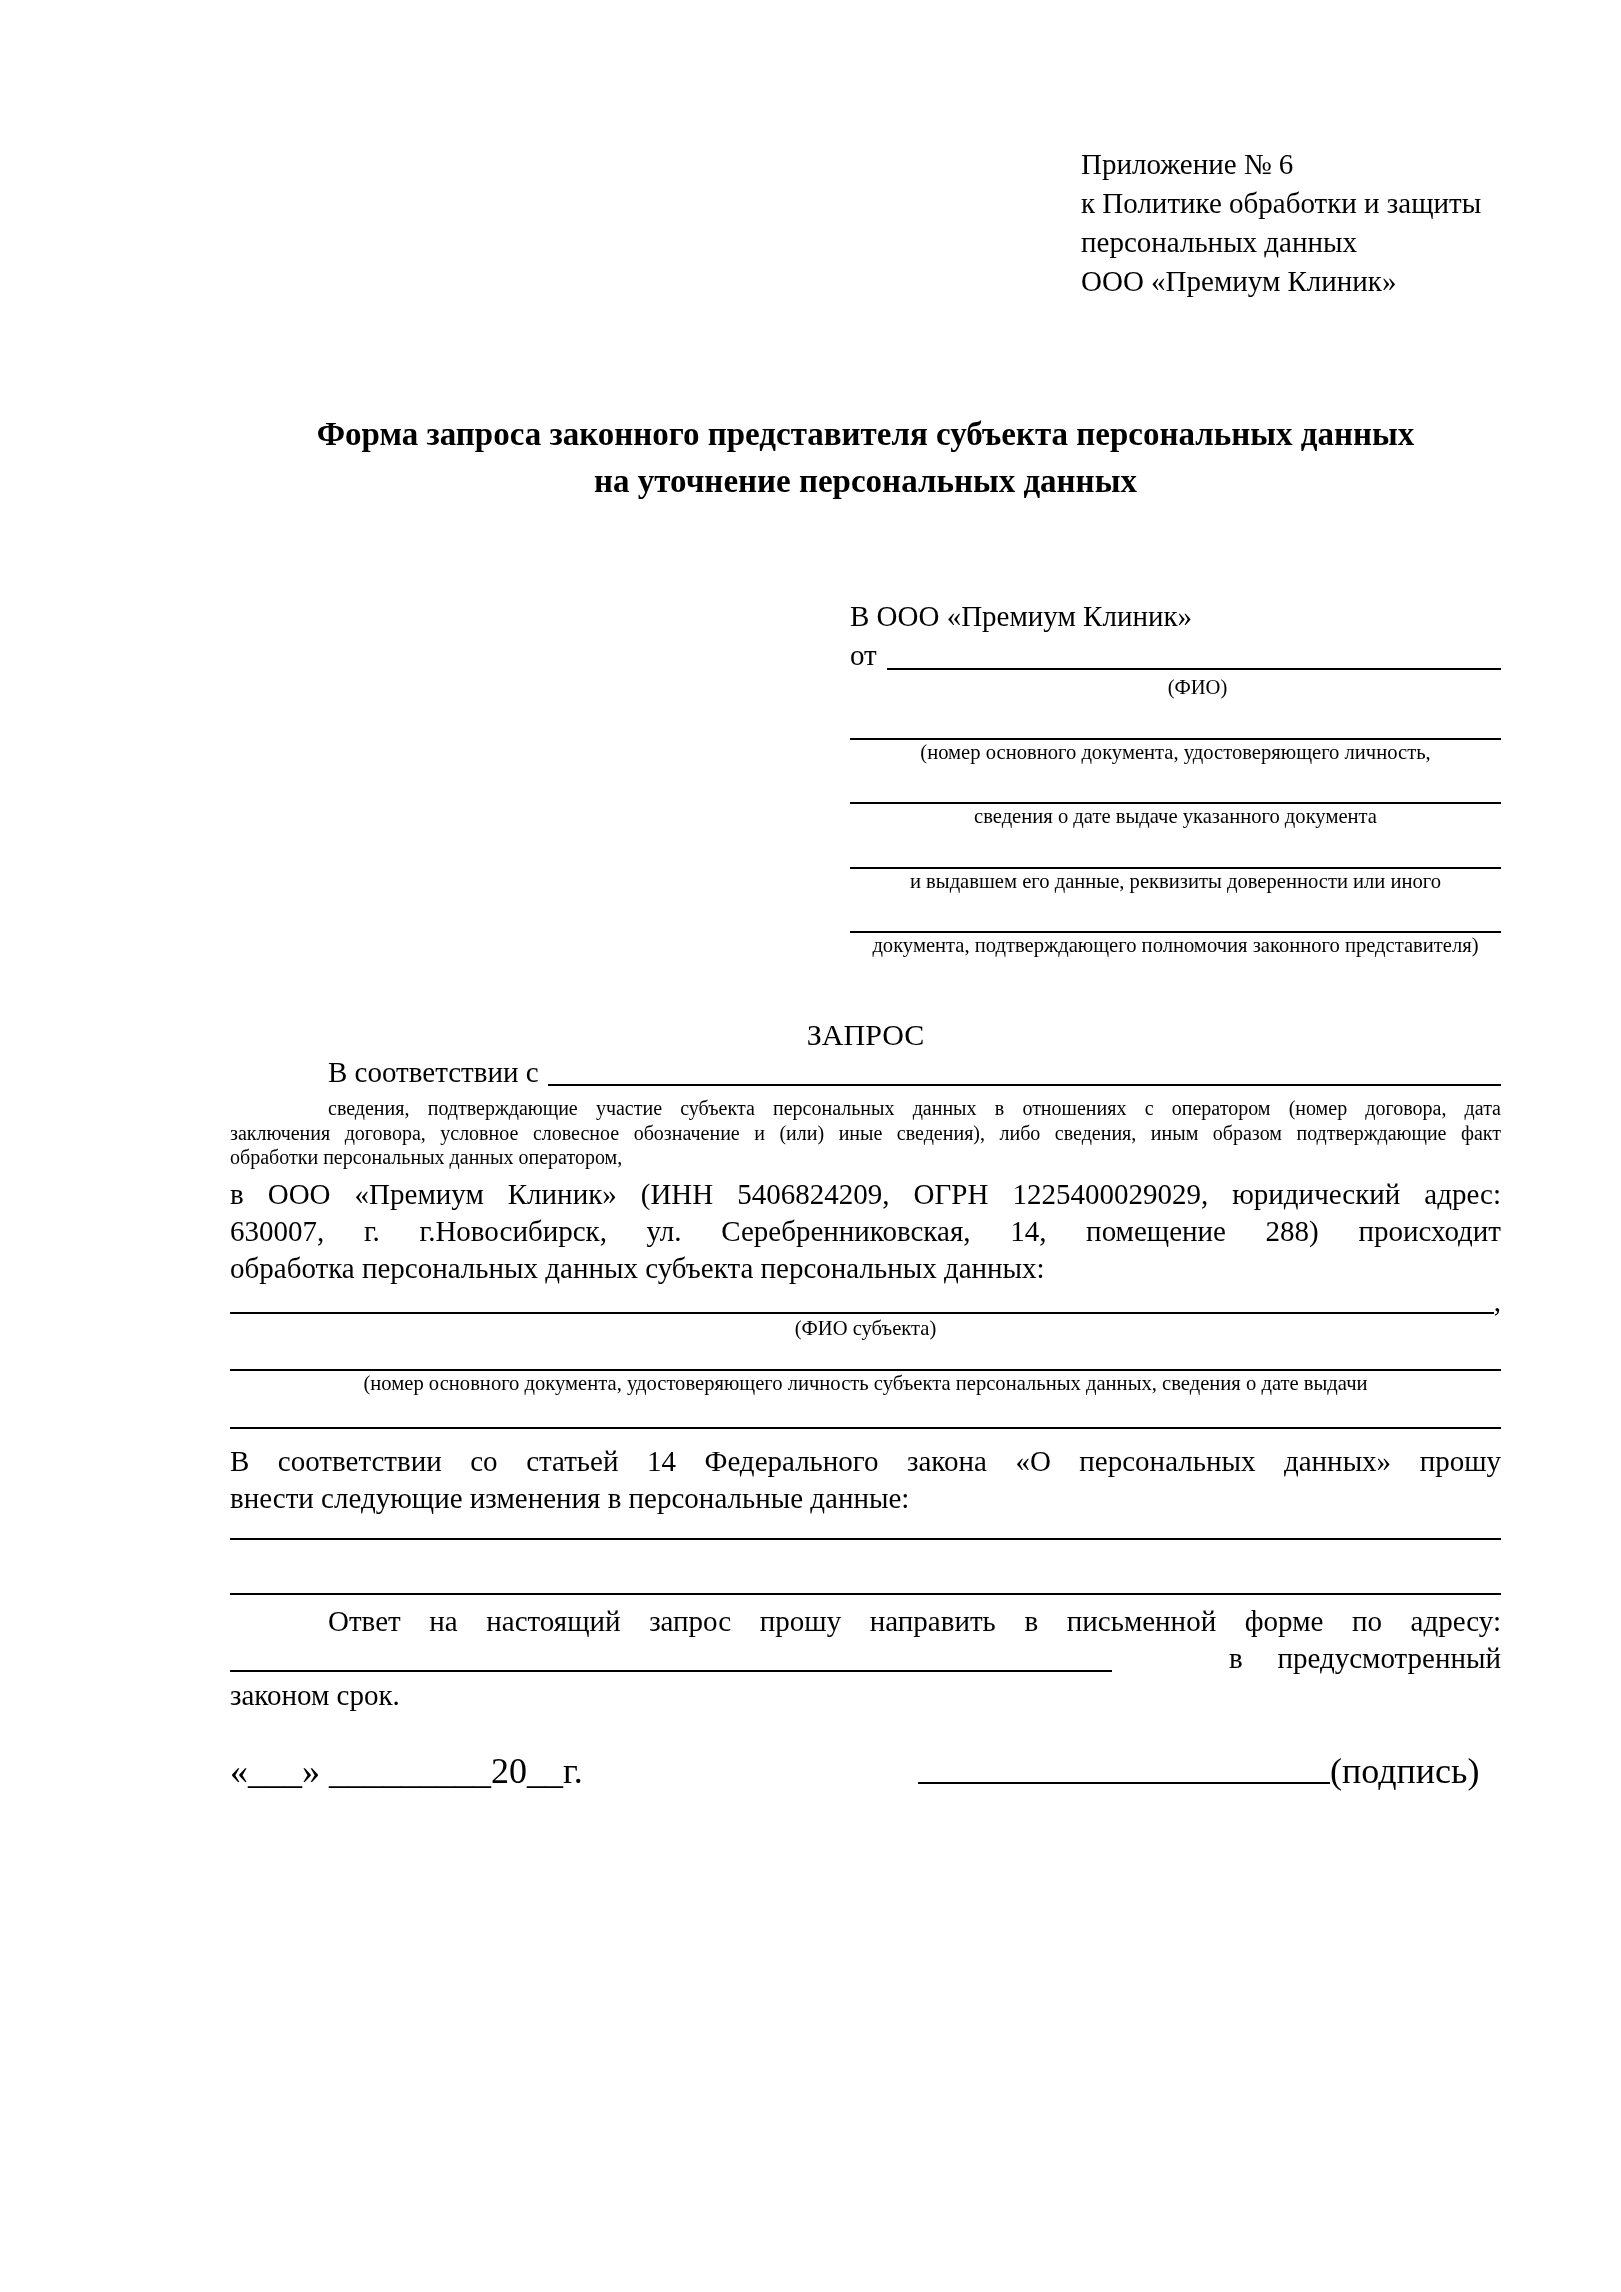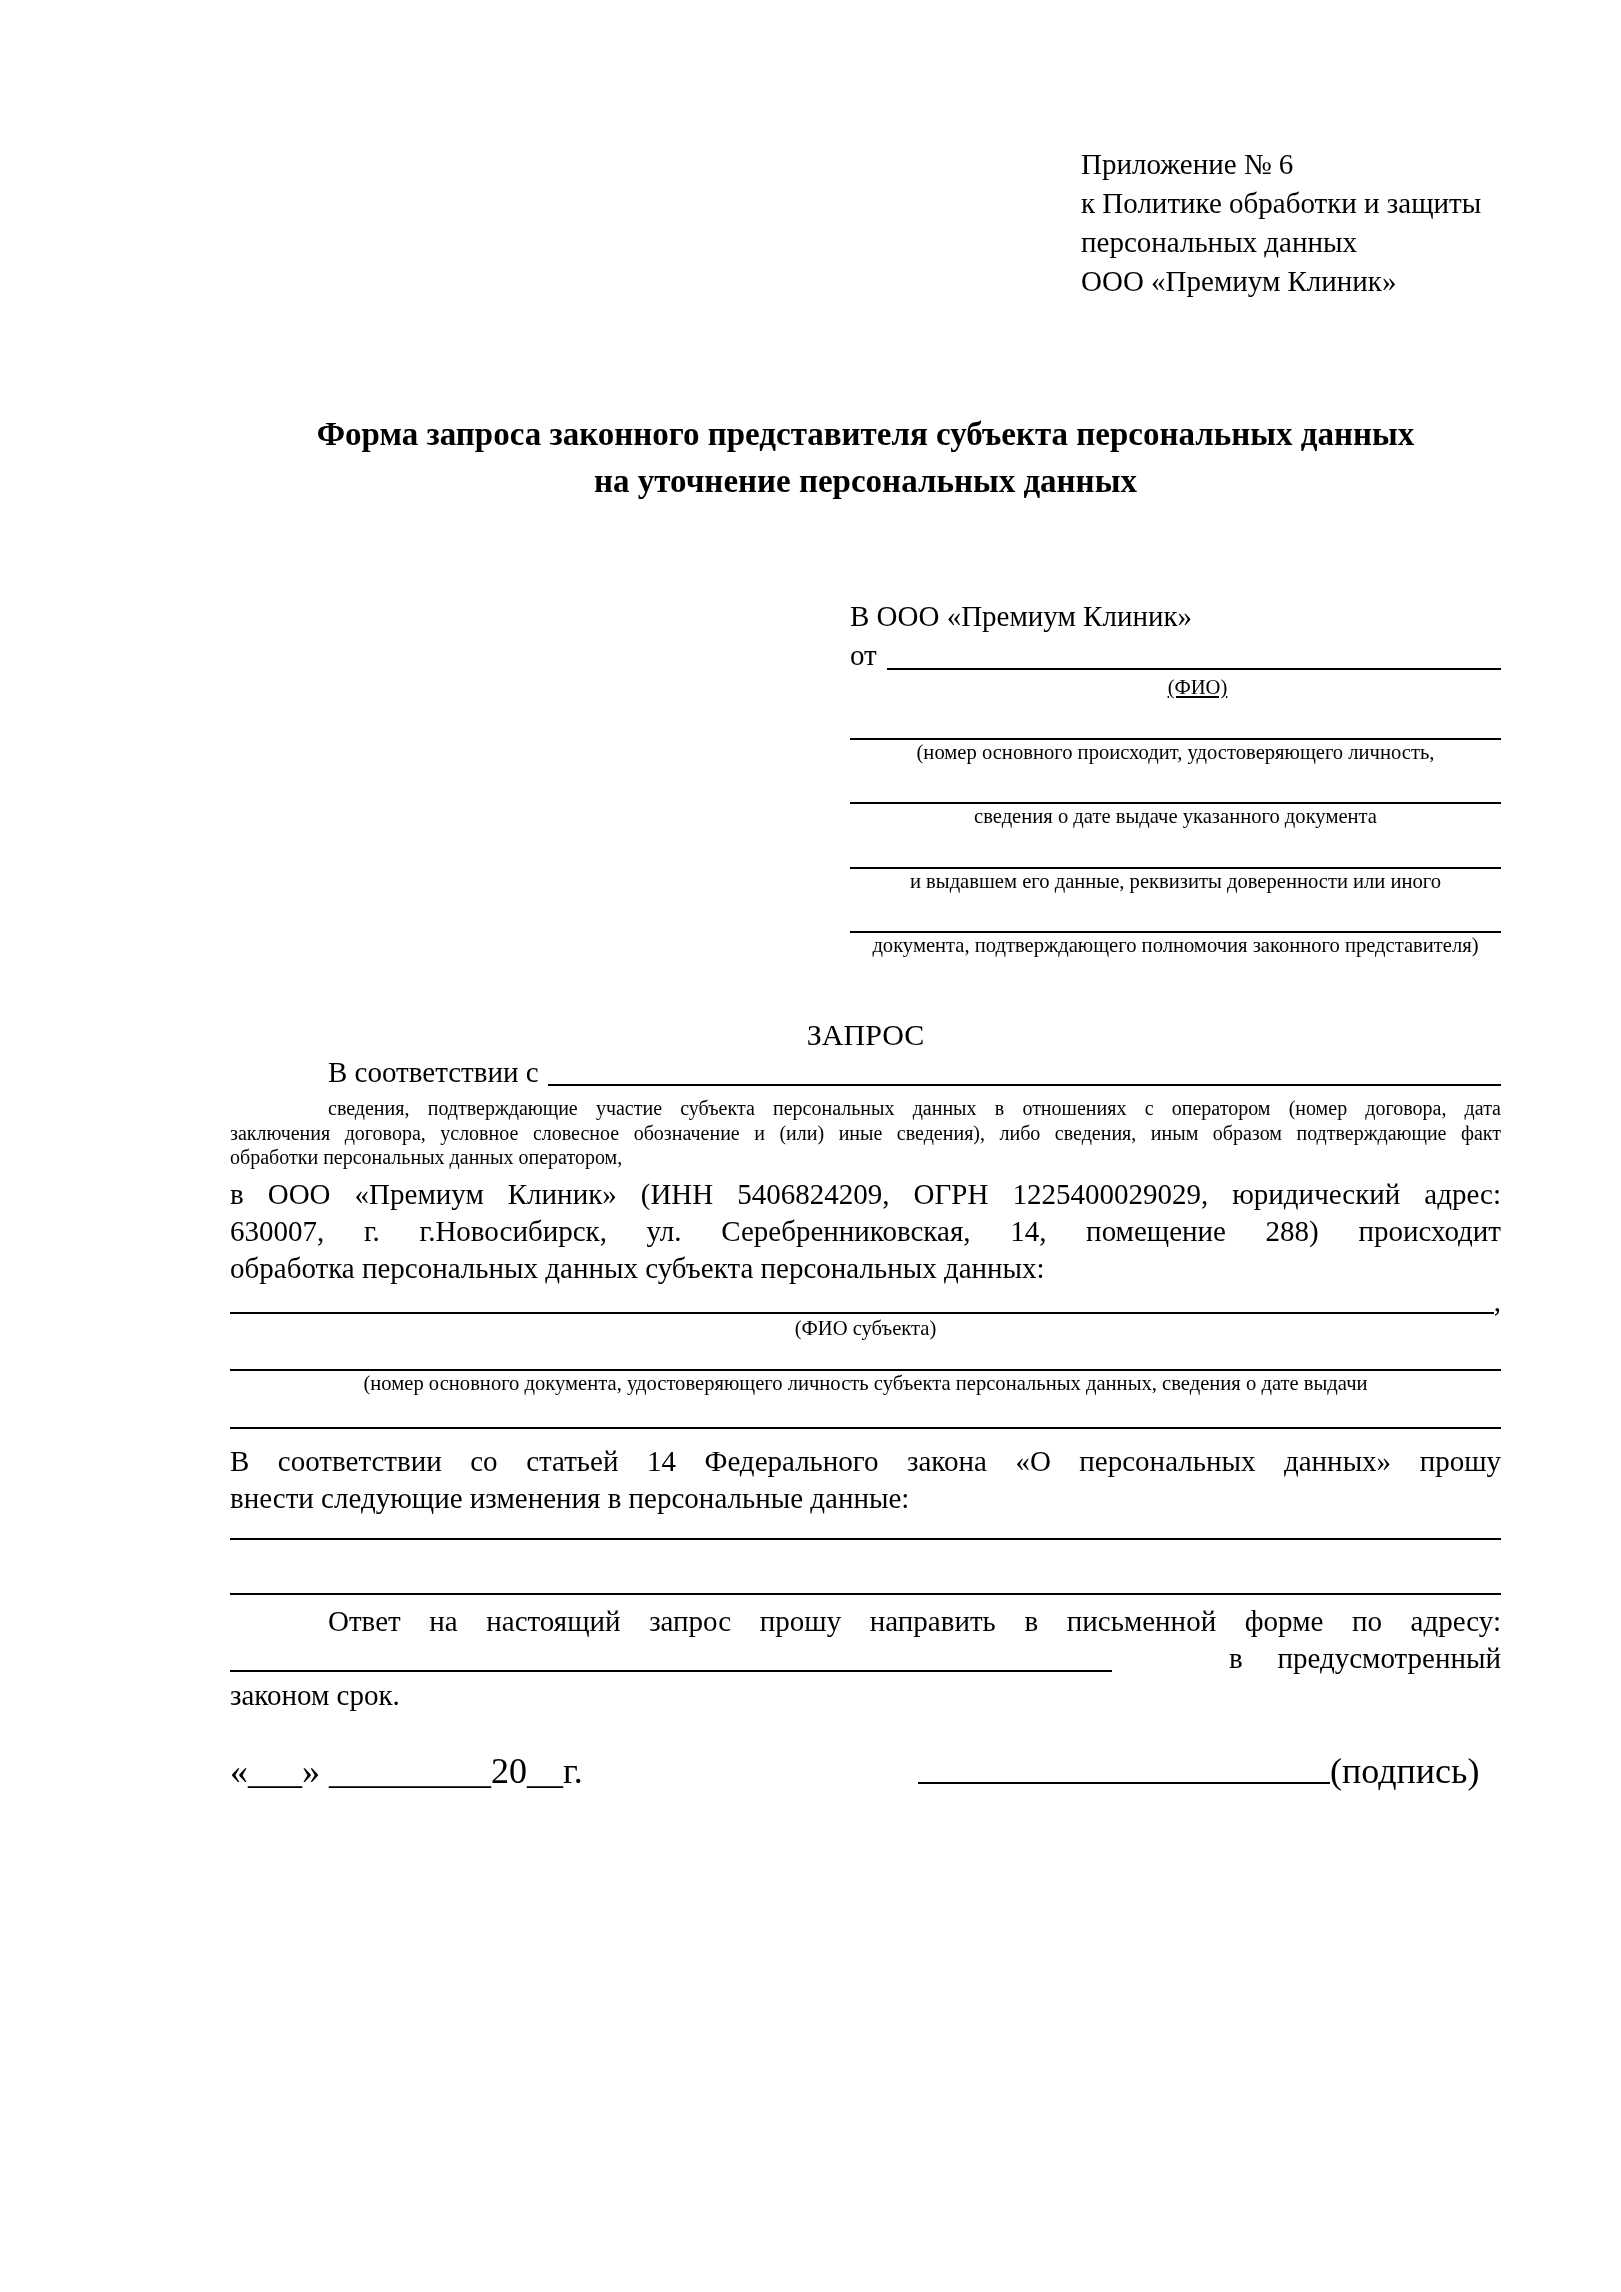--- a/index.html
+++ b/index.html
@@ -16,21 +16,21 @@
   }
   
   .hdr{margin-left:851px;line-height:39px;}
   
   .title{margin-top:110px;text-align:center;font-weight:bold;font-size:33px;line-height:47px;}
   
   .addr{margin-top:92px;margin-left:620px;width:651px;line-height:39px;}
   .row{display:flex;align-items:flex-end;}
   .fill{flex:1 1 auto;border-bottom:2.9px solid #000;margin-bottom:4.9px;margin-left:9.8px;}
   .cap{font-size:20.6px;line-height:25.5px;text-align:center;}
-  .cap-fio{padding-left:44px;text-decoration:underline;}
+  .cap-fio{padding-left:44px;}
   .grp{margin-top:37px;}
   .grp .rule{margin:0;}
   .rule{border-bottom:2.9px solid #000;height:0;}
   
   .zapros{margin-top:56px;text-align:center;font-size:30px;line-height:39px;}
   .opening{line-height:37px;}
   .opening .lead{padding-left:98px;white-space:nowrap;}
   .small{margin-top:5.9px;font-size:20px;line-height:24.5px;}
   .small .jl{text-align:justify;text-align-last:justify;}
   .small .first{text-indent:98px;}
@@ -72,21 +72,21 @@
   <div class="addr">
     <div>В ООО «Премиум Клиник»</div>
     <div class="row">
       <span>от</span>
       <span class="fill"></span>
     </div>
     <div class="cap cap-fio">(ФИО)</div>
 
     <div class="grp">
       <div class="rule"></div>
-      <div class="cap">(номер основного происходит, удостоверяющего личность,</div>
+      <div class="cap">(номер основного документа, удостоверяющего личность,</div>
     </div>
     <div class="grp">
       <div class="rule"></div>
       <div class="cap">сведения о дате выдаче указанного документа</div>
     </div>
     <div class="grp">
       <div class="rule"></div>
       <div class="cap">и выдавшем его данные, реквизиты доверенности или иного</div>
     </div>
     <div class="grp">

